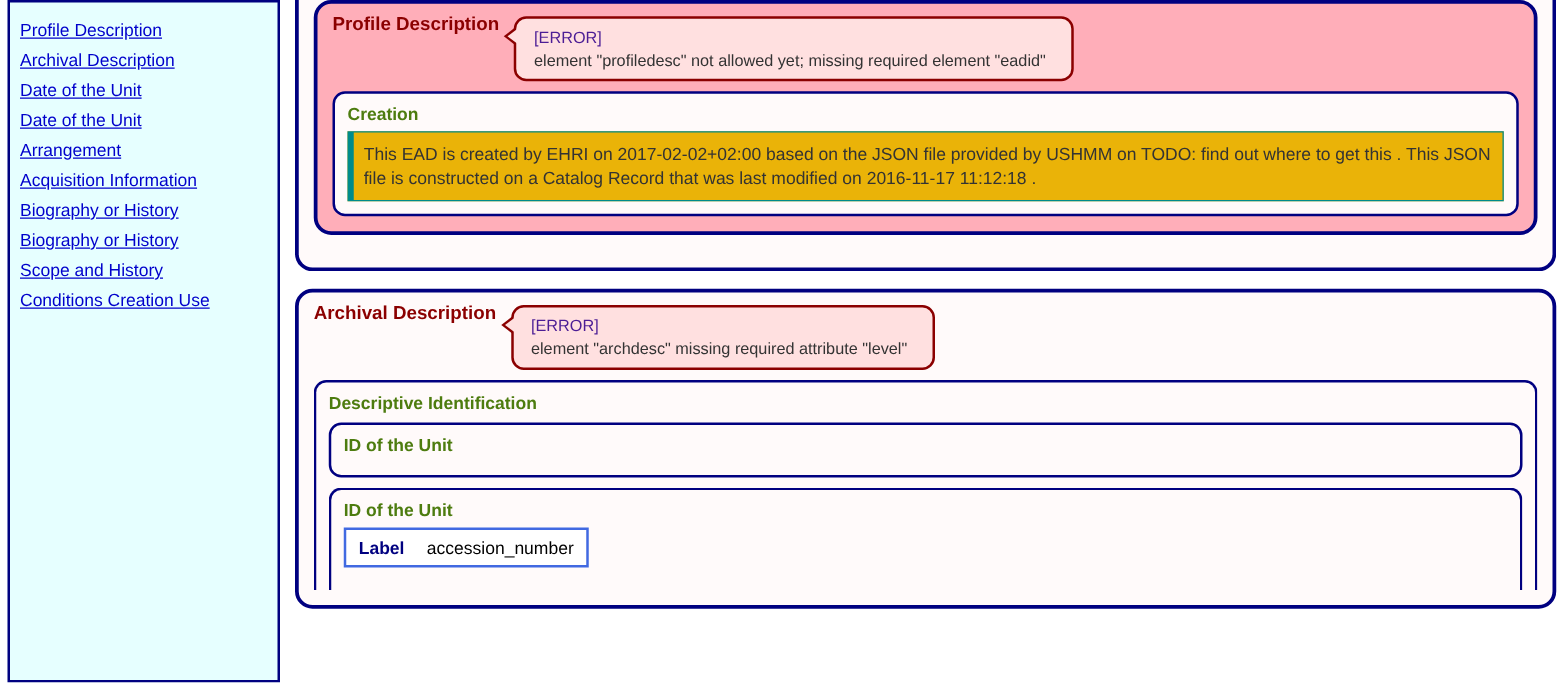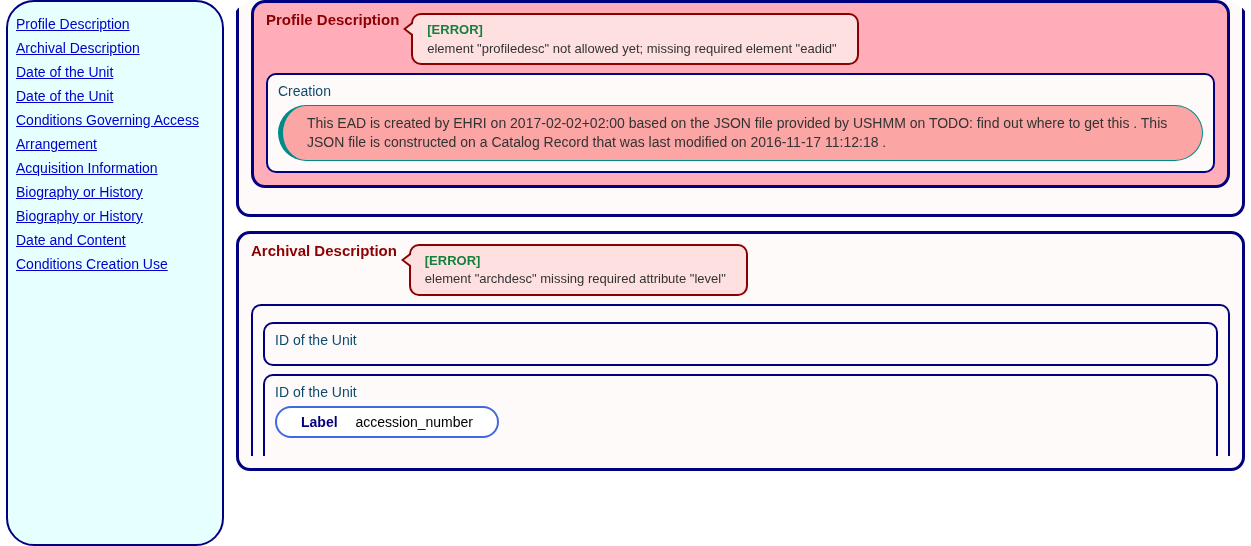--- a/index.html
+++ b/index.html
@@ -1,15 +1,15 @@
 <!DOCTYPE html>
 <html><head>
 <meta charset="utf-8">
 <style>
-  * { box-sizing: border-box; border-radius: 28px; }
+  * { box-sizing: border-box; }
   body {
     margin: 0;
     padding: 0;
     font-family: Arial, Helvetica, sans-serif;
     font-size: 14px;
     background: #fff;
     display: flex;
   }
   .sidebar {
     width: 218px;
@@ -79,74 +79,73 @@
   .errbox::after {
     content: '';
     position: absolute;
     left: -7px;
     top: 8px;
     width: 0; height: 0;
     border-top: 6px solid transparent;
     border-bottom: 6px solid transparent;
     border-right: 8px solid #ffe0e0;
   }
-  .errlabel { color: #15803d; font-weight: bold; display: block; margin-bottom: 1px; }
+  .errlabel { color: #4c1d95; font-weight: normal; display: block; margin-bottom: 1px; }
   .inner {
     border: 2px solid #000080;
     border-radius: 10px;
     background: #fffafa;
     padding: 8px 10px 10px 10px;
     margin-top: 8px;
   }
   .inner-legend {
-    font-weight: normal;
-    color: #0c4a6e;
+    font-weight: bold;
+    color: #4d7c0f;
     font-size: 14px;
     margin-bottom: 6px;
     display: block;
   }
   .textval {
     border: 1px solid #008b8b;
     border-left: 5px solid #008b8b;
-    background: #fca5a5;
-    padding: 8px 24px;
+    background: #eab308;
+    padding: 8px 8px;
     color: #333;
     font-size: 14px;
     line-height: 1.35;
   }
   .labelbox {
     display: inline-block;
     border: 2px solid #4169e1;
     background: #fff;
-    padding: 6px 24px;
+    padding: 6px 10px;
     margin-bottom: 8px;
     font-size: 14px;
   }
   .labelbox .lb-key {
     color: #000080;
     font-weight: bold;
     margin-right: 14px;
   }
   .block-head { margin-bottom: 4px; }
   .block.outer-top-cut { border-top: none; border-top-left-radius: 0; border-top-right-radius: 0; margin-top: 0; padding-top: 0;}
 </style>
 </head>
 <body>
 
 <nav class="sidebar">
   <a href="#">Profile Description</a>
   <a href="#">Archival Description</a>
   <a href="#">Date of the Unit</a>
   <a href="#">Date of the Unit</a>
-  <a href="#">Conditions Governing Access</a>
   <a href="#">Arrangement</a>
   <a href="#">Acquisition Information</a>
   <a href="#">Biography or History</a>
   <a href="#">Biography or History</a>
-  <a href="#">Date and Content</a>
+  <a href="#">Scope and History</a>
   <a href="#">Conditions Creation Use</a>
 </nav>
 
 <main class="main">
 
   <div class="block outer-top-cut">
 
     <section class="block error-bg">
       <div class="block-head">
         <span class="legend red">Profile Description</span>
@@ -166,20 +165,21 @@
   <section class="block">
     <div class="block-head">
       <span class="legend red">Archival Description</span>
       <span class="errbox">
         <span class="errlabel">[ERROR]</span>
         <span>element "archdesc" missing required attribute "level"</span>
       </span>
     </div>
 
     <div class="inner" style="padding-bottom:0; border-bottom:none; border-bottom-left-radius:0; border-bottom-right-radius:0;">
+      <span class="inner-legend">Descriptive Identification</span>
 
       <div class="inner">
         <span class="inner-legend">ID of the Unit</span>
       </div>
 
       <div class="inner" style="border-bottom:none; border-bottom-left-radius:0; border-bottom-right-radius:0; margin-bottom:0;">
         <span class="inner-legend">ID of the Unit</span>
         <div class="labelbox">
           <span class="lb-key">Label</span>
           <span>accession_number</span>

